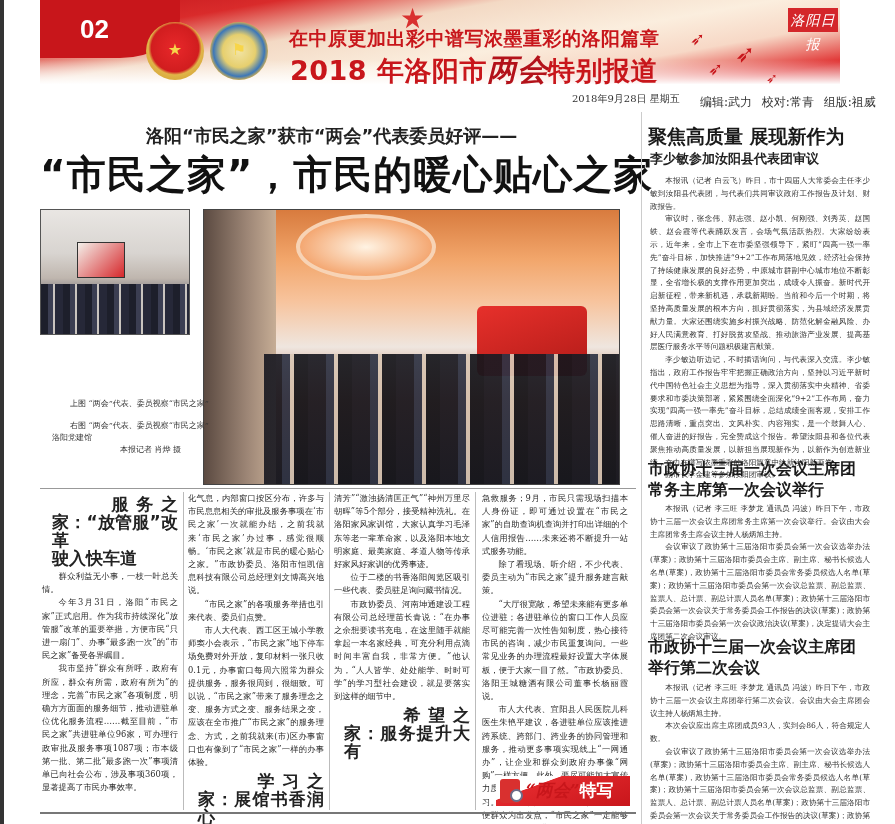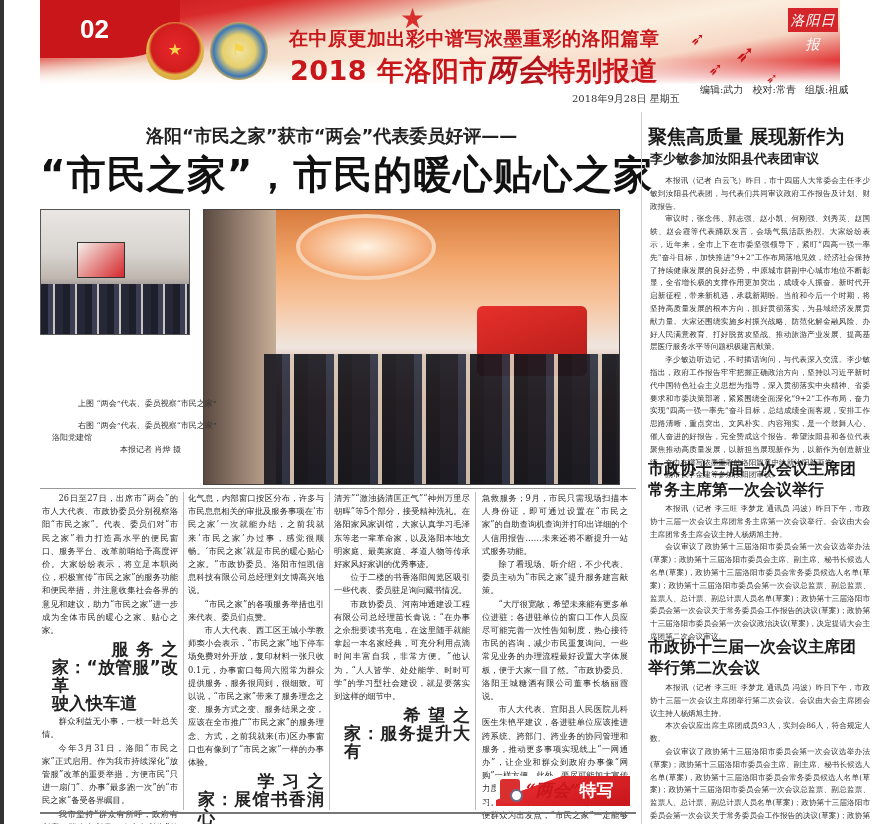--- a/index.html
+++ b/index.html
@@ -14,42 +14,42 @@
   .emblem.state { left:146px; background:radial-gradient(circle at 50% 45%, #e8282a 0%, #d11d1f 55%, #e0b448 62%, #c99a2a 100%); }
   .emblem.cppcc { left:210px; background:radial-gradient(circle at 50% 50%, #f2e4a5 0%, #e6cf6e 40%, #3c77b8 62%, #d9b24a 72%, #bb8d2b 100%); }
   .emblem span { position:absolute; left:0; right:0; top:18px; text-align:center; color:#f7d54a; font-size:16px; }
   .banner-line1 { position:absolute; left:289px; top:26px; font-family:"DejaVu Sans", sans-serif; font-size:19px; font-weight:bold; color:#c8161b; letter-spacing:0.5px; }
   .banner-line2 { position:absolute; left:290px; top:50px; font-family:"DejaVu Sans", sans-serif; font-size:27px; font-weight:bold; color:#c8161b; letter-spacing:0.5px; }
   .banner-line2 .lh { font-family:"DejaVu Serif", serif; font-style:italic; font-size:30px; color:#b3121a; }
   .star-deco { position:absolute; left:400px; top:2px; color:#d9302f; font-size:28px; }
   .bird { position:absolute; color:#c8161b; font-size:18px; }
   .logo-box { position:absolute; left:788px; top:8px; width:50px; height:24px; background:#d4262a; color:#fff; font-size:14px; font-style:italic; text-align:center; line-height:24px; letter-spacing:1px; }
   .date { position:absolute; left:572px; top:92px; font-size:10px; color:#333; }
-  .editors { position:absolute; left:700px; top:83px; font-size:10px; color:#333; word-spacing:6px; }
+  .editors { position:absolute; left:700px; top:94px; font-size:12px; color:#333; word-spacing:6px; }
 
   
   .kicker { position:absolute; left:146px; top:124px; font-family:"DejaVu Sans", sans-serif; font-size:18px; font-weight:bold; color:#222; }
   .headline { position:absolute; left:40px; top:148px; font-family:"DejaVu Sans", sans-serif; font-size:39px; font-weight:bold; color:#111; letter-spacing:1px; }
   .rule { position:absolute; height:2px; background:#666; }
   .vrule { position:absolute; width:1px; background:#bbb; }
 
   
   .photo-small { position:absolute; left:40px; top:209px; width:148px; height:124px; border:1px solid #555;
     background: linear-gradient(180deg, #e9e6e3 0%, #d8d4d0 35%, #bfb6ae 55%, #5a5a68 75%, #2c2c38 100%); overflow:hidden; }
   .photo-small .screen { position:absolute; left:36px; top:32px; width:46px; height:34px; background:linear-gradient(135deg,#f4f0ea,#d6272b); border:1px solid #333; }
   .photo-small .people { position:absolute; left:0; bottom:0; width:100%; height:50px;
     background: repeating-linear-gradient(90deg, #1d1f2b 0 7px, #3b3e52 7px 12px, #c9c4bf 12px 14px, #262838 14px 22px); }
   .photo-big { position:absolute; left:203px; top:209px; width:415px; height:274px; border:1px solid #444; overflow:hidden;
     background: linear-gradient(180deg, #d87b3e 0%, #f2a66b 18%, #f7c39c 33%, #efe6df 50%, #b06a4a 70%, #3a2b27 100%); }
   .photo-big .ceiling { position:absolute; left:92px; top:4px; width:132px; height:58px; border-radius:50%; border:4px solid #f7d3b5; background:radial-gradient(ellipse, #fff3e3 0%, #f4a873 70%); }
   .photo-big .flag { position:absolute; right:32px; top:96px; width:110px; height:70px; background:linear-gradient(160deg,#e7302b,#b11b18); border-radius:6px; }
   .photo-big .wall-left { position:absolute; left:0; top:0; width:72px; height:100%; background:linear-gradient(90deg,#5b4a41,#9d8676 60%,#c6ad95); }
   .photo-big .crowd { position:absolute; left:60px; bottom:0; width:355px; height:130px;
     background: repeating-linear-gradient(90deg, #1a1a22 0 18px, #2e3344 18px 26px, #d9c7b5 26px 30px, #15161c 30px 44px); opacity:0.92; }
-  .caption { position:absolute; left:78px; font-size:8px; color:#333; }
+  .caption { position:absolute; left:70px; font-size:8px; color:#333; }
   .caption-2 { position:absolute; left:52px; font-size:8px; color:#333; }
 
   
   .col { position:absolute; font-size:8.3px; line-height:13.2px; color:#2a2a2a; text-align:justify; }
   .col p { margin:0; text-indent:2em; }
   .subhead { font-family:"DejaVu Sans", sans-serif; font-weight:bold; font-size:17px; line-height:18px; color:#222; margin:3px 0 3px 10px; text-indent:0; }
   .subhead .indent { padding-left:3.5em; }
 
   
   .r-head { position:absolute; left:648px; font-family:"DejaVu Serif", serif; font-weight:bold; color:#1a1a1a; }
@@ -107,21 +107,20 @@
   <div class="crowd"></div>
 </div>
 <div class="caption" style="top:398px;">上图 “两会”代表、委员视察“市民之家”</div>
 <div class="caption" style="top:420px;">右图 “两会”代表、委员视察“市民之家”</div>
 <div class="caption-2" style="top:432px;">洛阳党建馆</div>
 <div class="caption" style="top:444px;left:120px;">本报记者 肖烨 摄</div>
 
 <div class="rule" style="left:40px;top:488px;width:596px;height:1px;background:#999;"></div>
 
 <div class="col" style="left:42px;top:492px;width:136px;">
-  <p>26日至27日，出席市“两会”的市人大代表、市政协委员分别视察洛阳“市民之家”。代表、委员们对“市民之家”着力打造高水平的便民窗口、服务平台、改革前哨给予高度评价。大家纷纷表示，将立足本职岗位，积极宣传“市民之家”的服务功能和便民举措，并注意收集社会各界的意见和建议，助力“市民之家”进一步成为全体市民的暖心之家、贴心之家。</p>
   <div class="subhead"><span class="indent">服务之家：“放管服”改革</span><br><span>驶入快车道</span></div>
   <p>群众利益无小事，一枝一叶总关情。</p>
   <p>今年3月31日，洛阳“市民之家”正式启用。作为我市持续深化“放管服”改革的重要举措，方便市民“只进一扇门”、办事“最多跑一次”的“市民之家”备受各界瞩目。</p>
   <p>我市坚持“群众有所呼，政府有所应，群众有所需，政府有所为”的理念，完善“市民之家”各项制度，明确方方面面的服务细节，推动进驻单位优化服务流程……截至目前，“市民之家”共进驻单位96家，可办理行政审批及服务事项1087项；市本级第一批、第二批“最多跑一次”事项清单已向社会公布，涉及事项360项，显著提高了市民办事效率。</p>
 
 </div>
 <div class="vrule" style="left:183px;top:492px;height:318px;"></div>
 
 <div class="col" style="left:188px;top:492px;width:136px;">
   <p style="text-indent:0">化气息，内部窗口按区分布，许多与市民息息相关的审批及服务事项在‘市民之家’一次就能办结，之前我就来‘市民之家’办过事，感觉很顺畅。‘市民之家’就是市民的暖心贴心之家。”市政协委员、洛阳市恒凯信息科技有限公司总经理刘文博高兴地说。</p>

